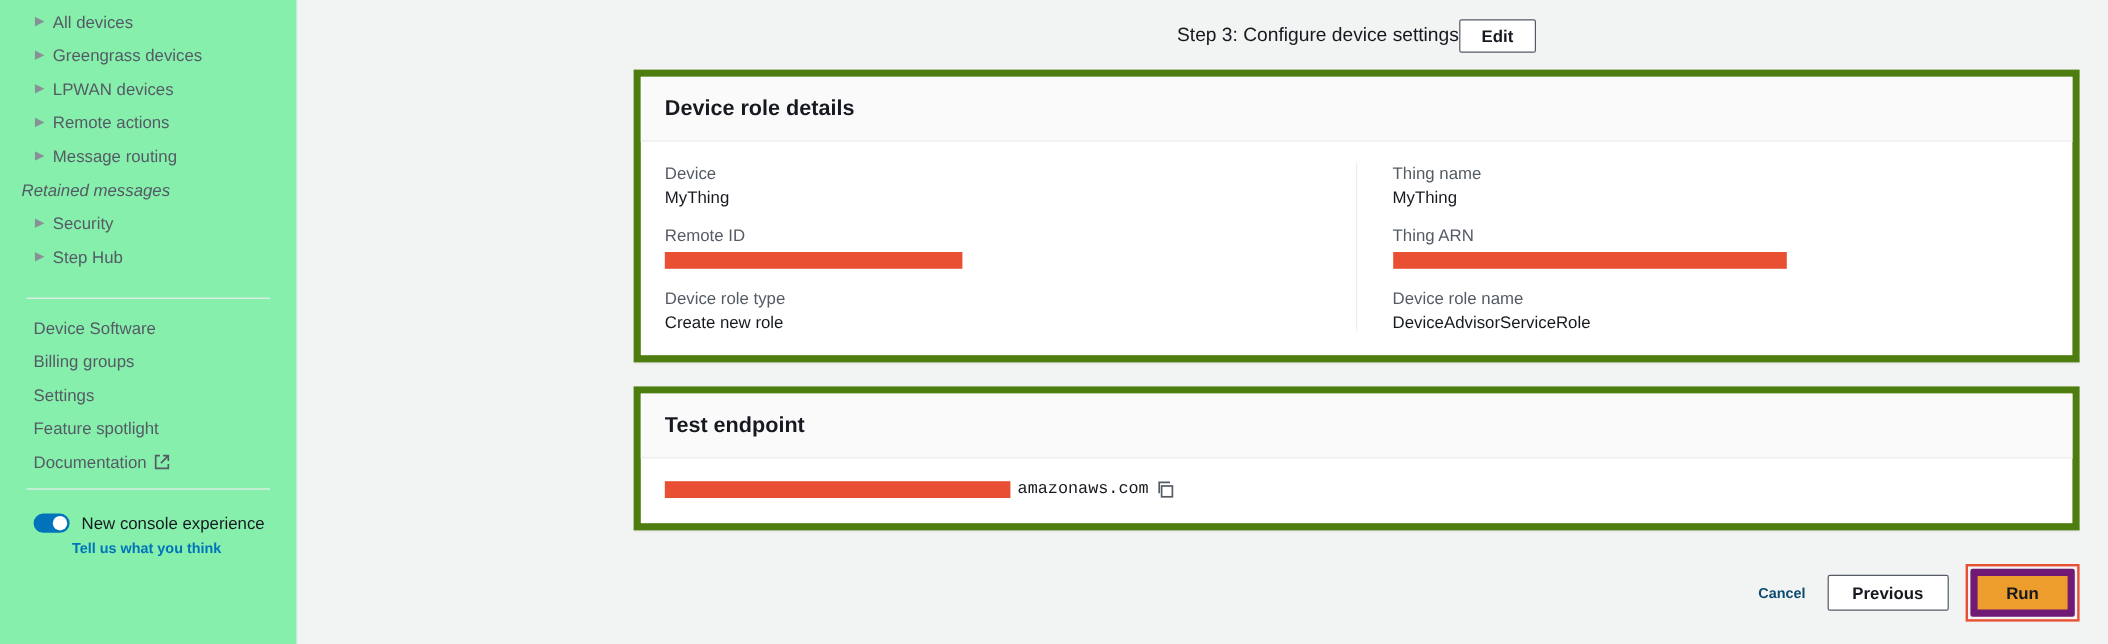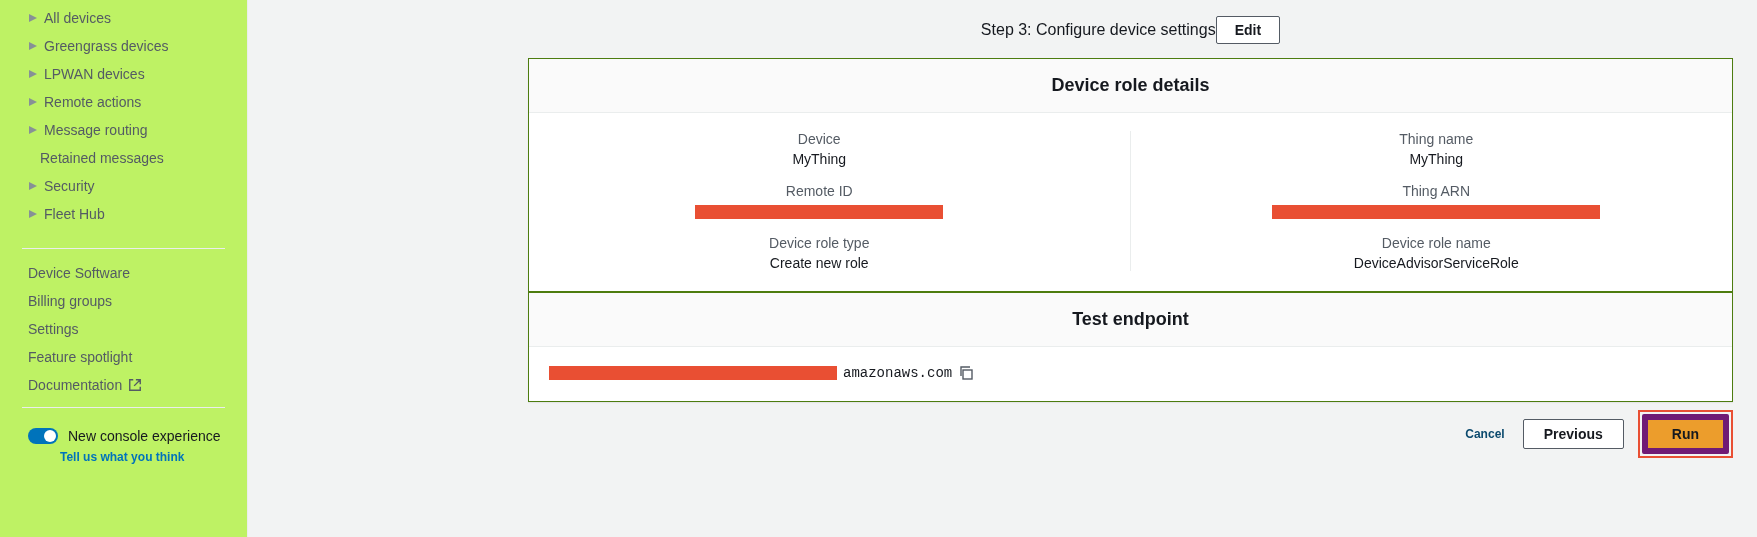--- a/index.html
+++ b/index.html
@@ -11,35 +11,35 @@
     width: 1757px;
     height: 537px;
     background: #fff;
     overflow: hidden;
   }
   
   .sidebar {
     width: 248px;
     border-right: 1px solid #eaeded;
     padding: 4px 0 20px 0;
-    background: #bef264;
+    background: #86efac;
     display: flex;
     flex-direction: column;
     overflow-y: auto;
   }
   .nav-list { list-style: none; padding: 0 0 12px 0; }
   .nav-item {
     display: flex;
     align-items: center;
     padding: 6px 12px 6px 28px;
     cursor: pointer;
     color: #545b64;
     gap: 6px;
   }
-  .nav-item.no-expand { padding-left: 40px; }
+  .nav-item.no-expand { padding-left: 18px; font-style: italic; }
   .nav-caret {
     width: 10px;
     height: 10px;
     display: inline-flex;
     align-items: center;
     justify-content: center;
     color: #879196;
   }
   .nav-caret svg { width: 8px; height: 8px; }
   .divider {
@@ -111,23 +111,23 @@
     padding: 5px 18px;
     font-size: 14px;
     font-weight: 700;
     cursor: pointer;
     border-radius: 2px;
     color: #16191f;
   }
   .panel {
     margin-left: 256px;
     background: #fff;
-    border: 1px solid #4d7c0f;
+    border: 6px solid #4d7c0f;
     box-shadow: 0 1px 1px rgba(0,0,0,0.05);
-    text-align: center;
+    margin-bottom: 20px;
   }
   .panel-header {
     padding: 16px 20px;
     font-size: 18px;
     font-weight: 700;
     border-bottom: 1px solid #eaeded;
     background: #fafafa;
   }
   .panel-body {
     padding: 18px 20px 20px 20px;
@@ -253,21 +253,21 @@
           </svg>
         </span>
       <span>Security</span>
     </li>
     <li class="nav-item">
       <span class="nav-caret">
           <svg viewBox="0 0 8 8">
             <polygon points="0,0 8,4 0,8" fill="currentColor"></polygon>
           </svg>
         </span>
-      <span>Fleet Hub</span>
+      <span>Step Hub</span>
     </li>
   </ul>
 
   <div class="divider"></div>
 
   <ul class="sec-list">
     <li class="sec-item">
         <span>Device Software</span>
       </li>
     <li class="sec-item">

